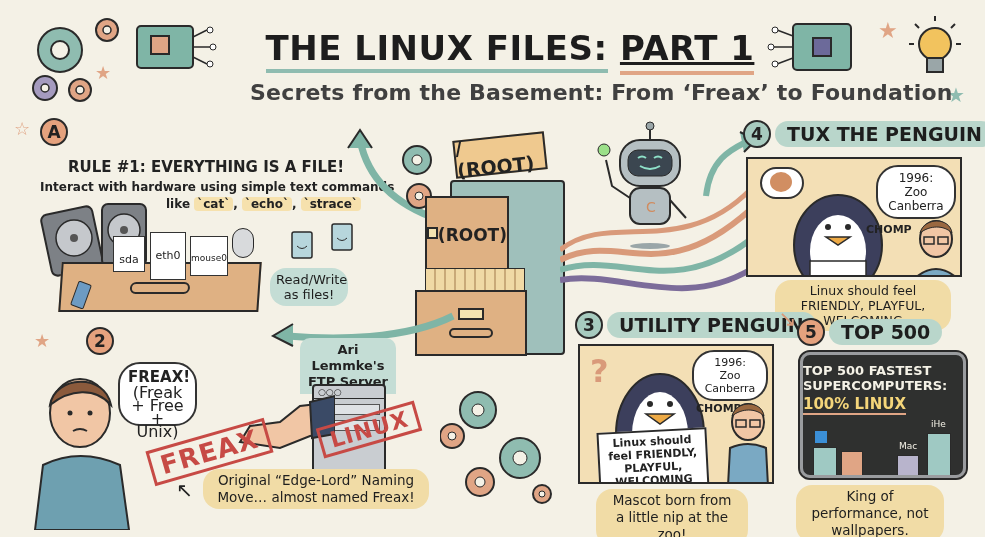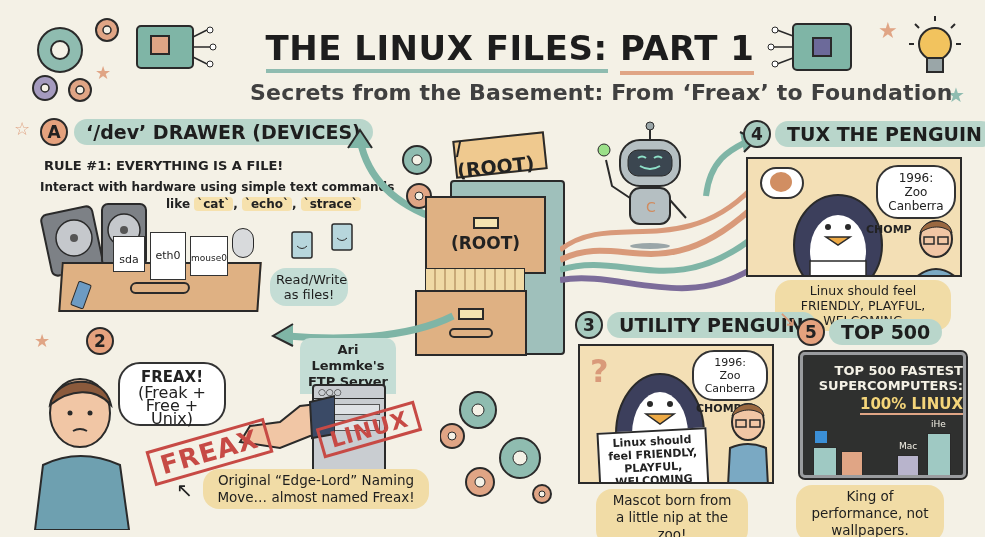--- a/index.html
+++ b/index.html
@@ -9,21 +9,21 @@
     font-family: "DejaVu Sans", sans-serif;
     color: #222;
     position: relative;
   }
   .abs { position: absolute; }
   .title {
     left: 250px; top: 28px; width: 520px; text-align: center;
     font-size: 34px; font-weight: bold; letter-spacing: 0.5px; color: #1d1d1d;
   }
   .title .u1 { border-bottom: 4px solid #8fbcb0; padding-bottom: 1px; }
-  .title .u2 { border-bottom: 4px solid #e0a585; padding-bottom: 3px; }
+  .title .u2 { border-bottom: 4px solid #e0a585; padding-bottom: 3px; text-decoration: underline; }
   .subtitle {
     left: 250px; top: 80px; width: 600px; font-size: 22px; font-weight: bold;
     color: #404040; letter-spacing: 0.2px; white-space: nowrap;
   }
   .pill {
     background: #b9d6cb; border-radius: 18px; padding: 2px 12px;
     font-size: 19px; font-weight: bold; color: #1e1e1e; white-space: nowrap;
   }
   .badge {
     width: 28px; height: 28px; border-radius: 50%; border: 2px solid #2a2a2a;
@@ -95,23 +95,22 @@
 
 <div class="abs title">
   <span class="u1">THE LINUX FILES:</span>
   <span class="u2">PART 1</span>
 </div>
 <div class="abs subtitle">Secrets from the Basement: From ‘Freax’ to Foundation</div>
 
 <span class="abs" style="left:14px;top:118px;font-size:18px;color:#e0a585">☆</span>
 <div class="abs" style="left:40px;top:118px;display:flex;align-items:center;gap:6px">
   <span class="badge orange">A</span>
-  <span class="pill">‘/dev’ DRAWER (DEVICES)</span>
-</div>
-<div class="abs" style="left:44px;top:158px;font-size:13px;font-weight:bold">RULE #1: EVERYTHING IS A FILE!</div>
+</div>
+<div class="abs" style="left:68px;top:158px;font-size:15px;font-weight:bold">RULE #1: EVERYTHING IS A FILE!</div>
 <div class="abs" style="left:40px;top:180px;font-size:12px;font-weight:bold;white-space:nowrap">Interact with hardware using simple text commands</div>
 <div class="abs" style="left:166px;top:197px;font-size:12px;font-weight:bold;white-space:nowrap">
   <span>like</span>
   <span class="tag">`cat`</span>,
   <span class="tag">`echo`</span>,
   <span class="tag">`strace`</span>
 </div>
 
 <svg class="abs" style="left:40px;top:200px" width="110" height="80" viewBox="0 0 110 80">
   <rect x="6" y="10" width="52" height="62" rx="6" fill="#7d8186" stroke="#2a2a2a" stroke-width="2" transform="rotate(-12 32 41)"></rect>
@@ -146,21 +145,21 @@
 <svg class="abs" style="left:395px;top:140px" width="50" height="80" viewBox="0 0 50 80">
   <circle cx="22" cy="20" r="14" fill="#8fbcb0" stroke="#2a2a2a" stroke-width="2"></circle>
   <circle cx="22" cy="20" r="5" fill="#f4f1e6" stroke="#2a2a2a"></circle>
   <circle cx="24" cy="56" r="12" fill="#e0a585" stroke="#2a2a2a" stroke-width="2"></circle>
   <circle cx="24" cy="56" r="4" fill="#f4f1e6" stroke="#2a2a2a"></circle>
 </svg>
 <div class="abs" style="left:450px;top:180px;width:115px;height:175px;background:#9fc0bb;border:2px solid #2a2a2a;border-radius:4px"></div>
 <div class="abs" style="left:454px;top:136px;width:92px;height:38px;background:#efc98f;border:2px solid #2a2a2a;transform:rotate(-6deg);display:flex;align-items:center;justify-content:center;font-size:19px;font-weight:bold">
   <span>/ (ROOT)</span>
 </div>
-<div class="abs drawer-front" style="left:425px;top:196px;width:121px;height:78px;display:flex;flex-direction:column;align-items:center;justify-content:center">
+<div class="abs drawer-front" style="left:425px;top:196px;width:84px;height:78px;display:flex;flex-direction:row;align-items:center;justify-content:center">
   <div style="width:26px;height:12px;border:2px solid #2a2a2a;background:#f4e3b0;margin-bottom:4px"></div>
   <span style="font-size:17px;font-weight:bold">(ROOT)</span>
 </div>
 <div class="abs" style="left:425px;top:268px;width:100px;height:24px;background:repeating-linear-gradient(90deg,#f0d9a5 0 8px,#c9a978 8px 10px);border:1.5px solid #2a2a2a"></div>
 <div class="abs drawer-front" style="left:415px;top:290px;width:112px;height:66px;display:flex;flex-direction:column;align-items:center;justify-content:center">
   <div style="width:26px;height:12px;border:2px solid #2a2a2a;background:#f4e3b0;margin-bottom:8px"></div>
   <div style="width:44px;height:10px;border:2px solid #2a2a2a;border-radius:5px"></div>
 </div>
 
 <svg class="abs" style="left:590px;top:120px" width="120" height="140" viewBox="0 0 120 140">
@@ -202,21 +201,21 @@
 </svg>
 <svg class="abs" style="left:265px;top:310px" width="190" height="40" viewBox="0 0 190 40">
   <path d="M188 6 C140 30 70 30 22 26" stroke="#7fb5a6" stroke-width="7" fill="none"></path>
   <path d="M28 14 L8 26 L28 36" stroke="#2a2a2a" stroke-width="2" fill="#7fb5a6"></path>
 </svg>
 
 <span class="abs" style="left:34px;top:330px;font-size:18px;color:#e0a585">★</span>
 <div class="abs" style="left:86px;top:327px;display:flex;align-items:center;gap:5px">
   <span class="badge orange">2</span>
 </div>
-<div class="abs cloud" style="left:118px;top:362px;width:108px;height:64px">
+<div class="abs cloud" style="left:118px;top:362px;width:79px;height:64px">
   <div style="font-weight:bold;font-size:15px;line-height:18px">FREAX!</div>
   <div style="font-size:16px;line-height:13px">(Freak + Free + Unix)</div>
 </div>
 <svg class="abs" style="left:25px;top:365px" width="115" height="165" viewBox="0 0 115 165">
   <ellipse cx="55" cy="48" rx="30" ry="34" fill="#f1c6a5" stroke="#2a2a2a" stroke-width="2"></ellipse>
   <path d="M25 40 C30 10 80 8 86 40 C70 22 45 24 25 40 Z" fill="#8b5a3c" stroke="#2a2a2a" stroke-width="2"></path>
   <circle cx="45" cy="48" r="2.5" fill="#2a2a2a"></circle>
     <circle cx="65" cy="48" r="2.5" fill="#2a2a2a"></circle>
   <path d="M48 66 Q55 62 62 66" stroke="#2a2a2a" stroke-width="2" fill="none"></path>
   <path d="M10 165 L18 100 Q55 82 95 100 L104 165 Z" fill="#6ea0b0" stroke="#2a2a2a" stroke-width="2"></path>
@@ -297,21 +296,21 @@
 </div>
 <div class="abs note" style="left:596px;top:489px;width:152px;font-size:13.5px">
   <span>Mascot born from a little nip at the zoo!</span>
 </div>
 
 <span class="abs" style="left:778px;top:306px;font-size:22px;color:#d99a7a">↘</span>
 <div class="abs" style="left:797px;top:318px;display:flex;align-items:center;gap:4px">
   <span class="badge orange">5</span>
   <span class="pill">TOP 500</span>
 </div>
-<div class="abs" style="left:800px;top:352px;width:166px;height:126px;background:#2f302f;border:3px solid #9a9c9f;outline:2px solid #2a2a2a;border-radius:5px;text-align:right;color:#f4f1e6;overflow:hidden">
+<div class="abs" style="left:800px;top:352px;width:166px;height:126px;background:#2f302f;border:3px solid #9a9c9f;outline:2px solid #2a2a2a;border-radius:10px;text-align:left;color:#f4f1e6;overflow:hidden">
   <div style="font-size:13px;font-weight:bold;margin-top:8px;line-height:15px">TOP 500 FASTEST</div>
   <div style="font-size:13px;font-weight:bold;line-height:15px">SUPERCOMPUTERS:</div>
   <div style="font-size:15px;font-weight:bold;color:#f4d57a;display:inline-block;border-bottom:2px solid #e0a585;line-height:18px;margin-top:2px">100% LINUX</div>
   <div style="position:absolute;left:12px;top:76px;width:12px;height:12px;background:#3b8fd6"></div>
   <div style="position:absolute;left:10px;top:92px;width:24px;height:34px;background:#9fc9c3;border:1.5px solid #2a2a2a"></div>
   <div style="position:absolute;left:38px;top:96px;width:22px;height:30px;background:#e0a585;border:1.5px solid #2a2a2a"></div>
   <span style="position:absolute;left:96px;top:86px;font-size:9px">Mac</span>
   <div style="position:absolute;left:94px;top:100px;width:22px;height:26px;background:#b8b4cc;border:1.5px solid #2a2a2a"></div>
   <span style="position:absolute;left:128px;top:64px;font-size:9px">iHe</span>
   <div style="position:absolute;left:124px;top:78px;width:24px;height:48px;background:#9fc9c3;border:1.5px solid #2a2a2a"></div>

